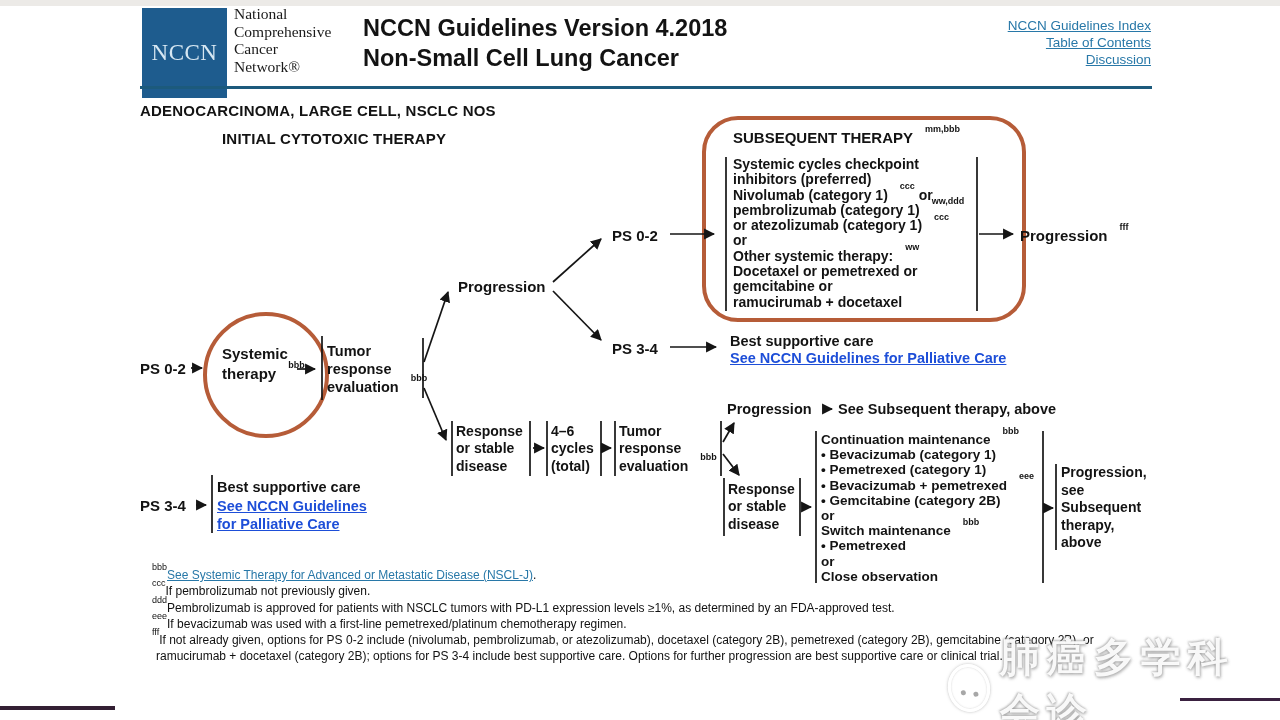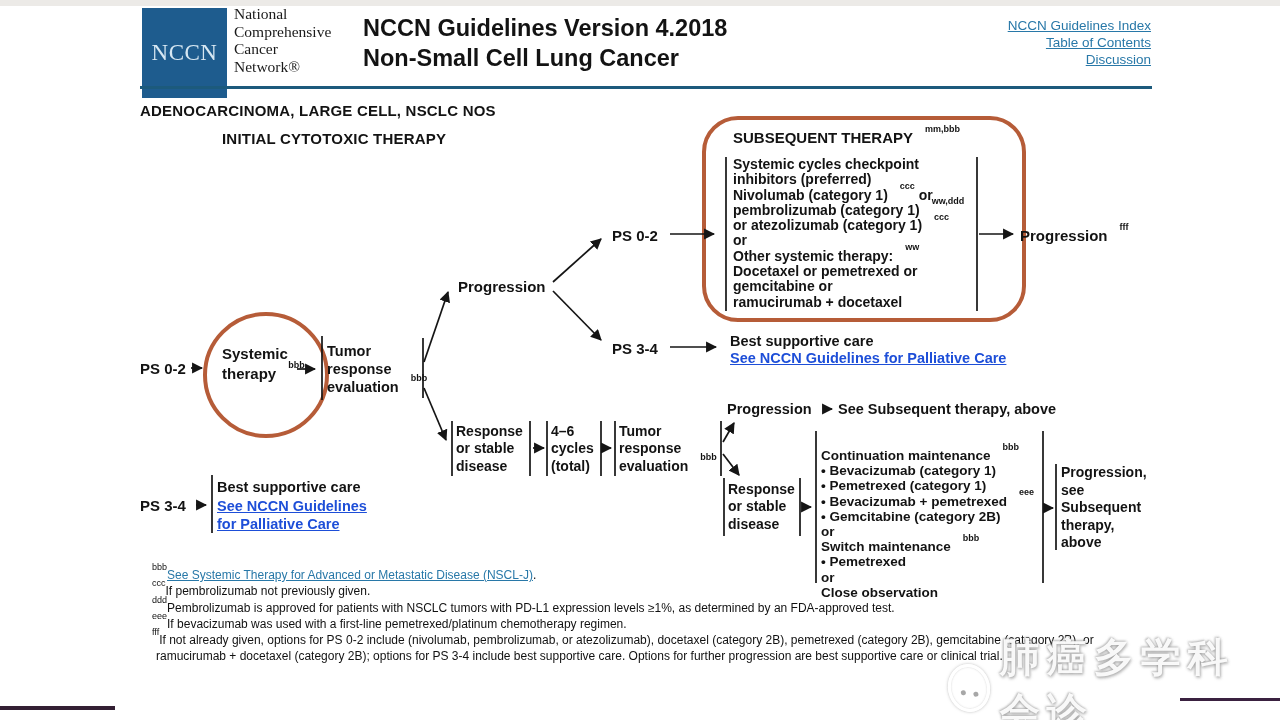--- a/index.html
+++ b/index.html
@@ -187,21 +187,21 @@
 
   <div class="node f145" style="left:727px;top:400px;">Progression</div>
   <div class="node f145" style="left:838px;top:400px;">See Subsequent therapy, above</div>
 
   <div class="node f14" style="left:728px;top:481px;">
     <div>Response</div>
     <div>or stable</div>
     <div>disease</div>
   </div>
 
-  <div class="node f135" style="left:821px;top:448px;">
+  <div class="node f135" style="left:821px;top:432px;">
     <div><span>Continuation maintenance</span><sup>bbb</sup></div>
     <div><span>• Bevacizumab (category 1)</span></div>
     <div><span>• Pemetrexed (category 1)</span></div>
     <div><span>• Bevacizumab + pemetrexed</span><sup>eee</sup></div>
     <div><span>• Gemcitabine (category 2B)</span></div>
     <div><span>or</span></div>
     <div><span>Switch maintenance</span><sup>bbb</sup></div>
     <div><span>• Pemetrexed</span></div>
     <div><span>or</span></div>
     <div><span>Close observation</span></div>

